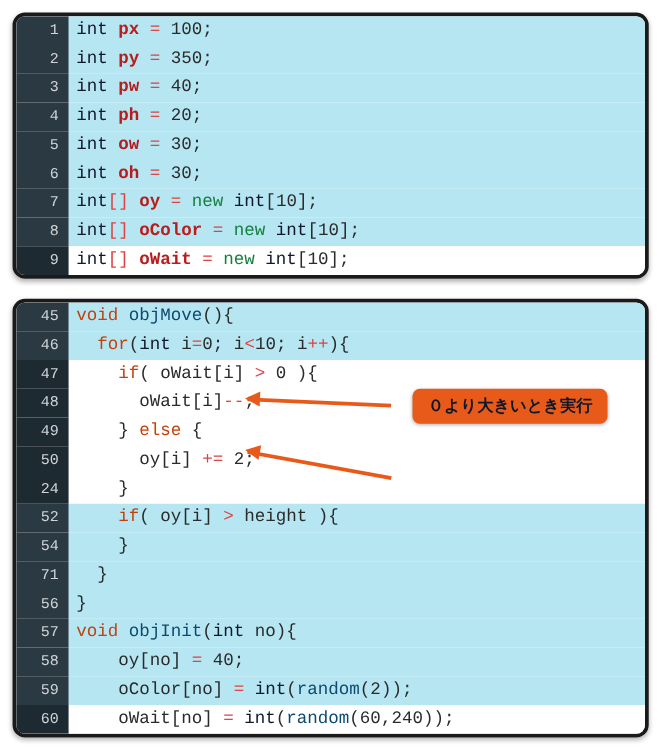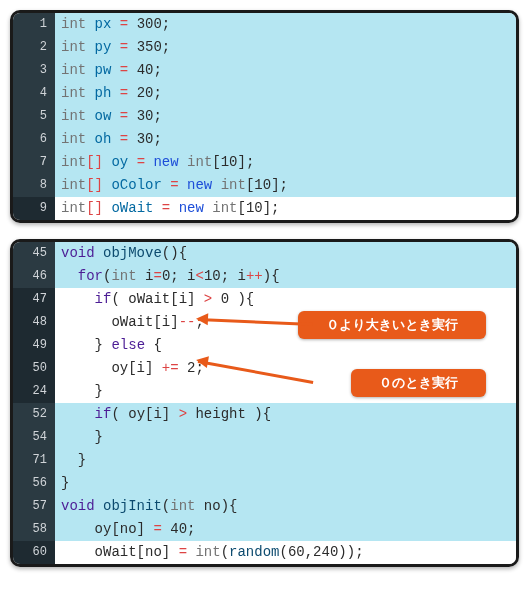--- a/index.html
+++ b/index.html
@@ -36,32 +36,32 @@
   .code {
     flex: 1;
     padding: 1px 6px;
     white-space: pre;
     background: #b5e6f2;
     color: #2b2b2b;
     line-height: 21px;
   }
   .code-line.nohl .code { background: #ffffff; }
   .code-line.nohl .gutter { background: #1e2a31; }
-  .kw   { color: #4c1d95; }
-  .type { color: #737373; }
+  .kw   { color: #c2410c; }
+  .type { color: #0f172a; }
   .num  { color: #2b2b2b; }
   .op   { color: #d44; }
-  .new  { color: #1d4ed8; }
-  .fn   { color: #0369a1; font-weight: 400; }
+  .new  { color: #15803d; }
+  .fn   { color: #b91c1c; font-weight: 700; }
   .call { color: #0c4a6e; }
   .callout {
     position: absolute;
     background: #e85a1a;
-    color: #ffffff;
-    padding: 4px 28px;
+    color: #0f172a;
+    padding: 4px 12px;
     border-radius: 6px;
     font-family: "Hiragino Sans", "Meiryo", sans-serif;
     font-size: 13px;
     font-weight: 600;
     white-space: nowrap;
     box-shadow: 0 1px 3px rgba(0,0,0,0.3);
   }
   .arrow-line {
     position: absolute;
     height: 3px;
@@ -74,21 +74,21 @@
     border-bottom: 6px solid transparent;
     border-right: 12px solid #e85a1a;
   }
 </style>
 </head>
 <body>
 
 <div class="code-block" id="block1">
     <div class="code-line">
       <div class="gutter">1</div>
-      <div class="code"><span class="type">int</span><span></span><span class="fn"> px </span><span class="op">=</span><span> </span><span class="num">300</span><span>;</span></div>
+      <div class="code"><span class="type">int</span><span></span><span class="fn"> px </span><span class="op">=</span><span> </span><span class="num">100</span><span>;</span></div>
     </div>
     <div class="code-line">
       <div class="gutter">2</div>
       <div class="code"><span class="type">int</span><span class="fn"> py </span><span class="op">=</span><span> </span><span class="num">350</span><span>;</span></div>
     </div>
     <div class="code-line">
       <div class="gutter">3</div>
       <div class="code"><span class="type">int</span><span class="fn"> pw </span><span class="op">=</span><span> </span><span class="num">40</span><span>;</span></div>
     </div>
     <div class="code-line">
@@ -115,21 +115,20 @@
       <div class="gutter">9</div>
       <div class="code"><span class="type">int</span><span class="op">[]</span><span class="fn"> oWait </span><span class="op">=</span><span> </span><span class="new">new</span><span> </span><span class="type">int</span><span>[</span><span class="num">10</span><span>];</span></div>
     </div>
   </div>
 
 <div class="code-block" id="block2" style="position:relative;">
   <div id="callout-layer" style="position: absolute; inset: 0px; pointer-events: none;">
       <div class="callout" style="top: 69px; right: 30px;">０より大きいとき実行</div>
       <div class="arrow-line" style="left: 185px; top: 76px; width: 115.109px; transform-origin: 0px 50%; transform: rotate(2.48955deg);"></div>
       <div class="arrow-head" style="left: 183px; top: 71px; transform: rotate(2.48955deg);"></div>
-      <div class="callout" style="top: 127px; right: 30px;">０のとき実行</div>
       <div class="arrow-line" style="left: 185px; top: 118px; width: 116.902px; transform-origin: 0px 50%; transform: rotate(10.3487deg);"></div>
       <div class="arrow-head" style="left: 183px; top: 113px; transform: rotate(10.3487deg);"></div>
     </div>
 <div class="code-line">
       <div class="gutter">45</div>
       <div class="code"><span class="kw">void</span><span> </span><span class="call">objMove</span><span>(){</span></div>
     </div>
     <div class="code-line">
       <div class="gutter">46</div>
       <div class="code"><span>  </span><span class="kw">for</span><span>(</span><span class="type">int</span><span> i</span><span class="op">=</span><span class="num">0</span><span>; i</span><span class="op">&lt;</span><span class="num">10</span><span>; i</span><span class="op">++</span><span>){</span></div>
@@ -171,17 +170,21 @@
       <div class="code"><span>}</span></div>
     </div>
     <div class="code-line">
       <div class="gutter">57</div>
       <div class="code"><span class="kw">void</span><span> </span><span class="call">objInit</span><span>(</span><span class="type">int</span><span> no){</span></div>
     </div>
     <div class="code-line">
       <div class="gutter">58</div>
       <div class="code"><span>    oy[no] </span><span class="op">=</span><span> </span><span class="num">40</span><span>;</span></div>
     </div>
+    <div class="code-line">
+      <div class="gutter">59</div>
+      <div class="code"><span>    oColor[no] </span><span class="op">=</span><span> </span><span class="type">int</span><span>(</span><span class="call">random</span><span>(</span><span class="num">2</span><span>));</span></div>
+    </div>
     <div class="code-line nohl">
       <div class="gutter">60</div>
       <div class="code"><span>    oWait[no] </span><span class="op">=</span><span> </span><span class="type">int</span><span>(</span><span class="call">random</span><span>(</span><span class="num">60</span><span>,</span><span class="num">240</span><span>));</span></div>
     </div>
   </div>
 
 </body></html>

